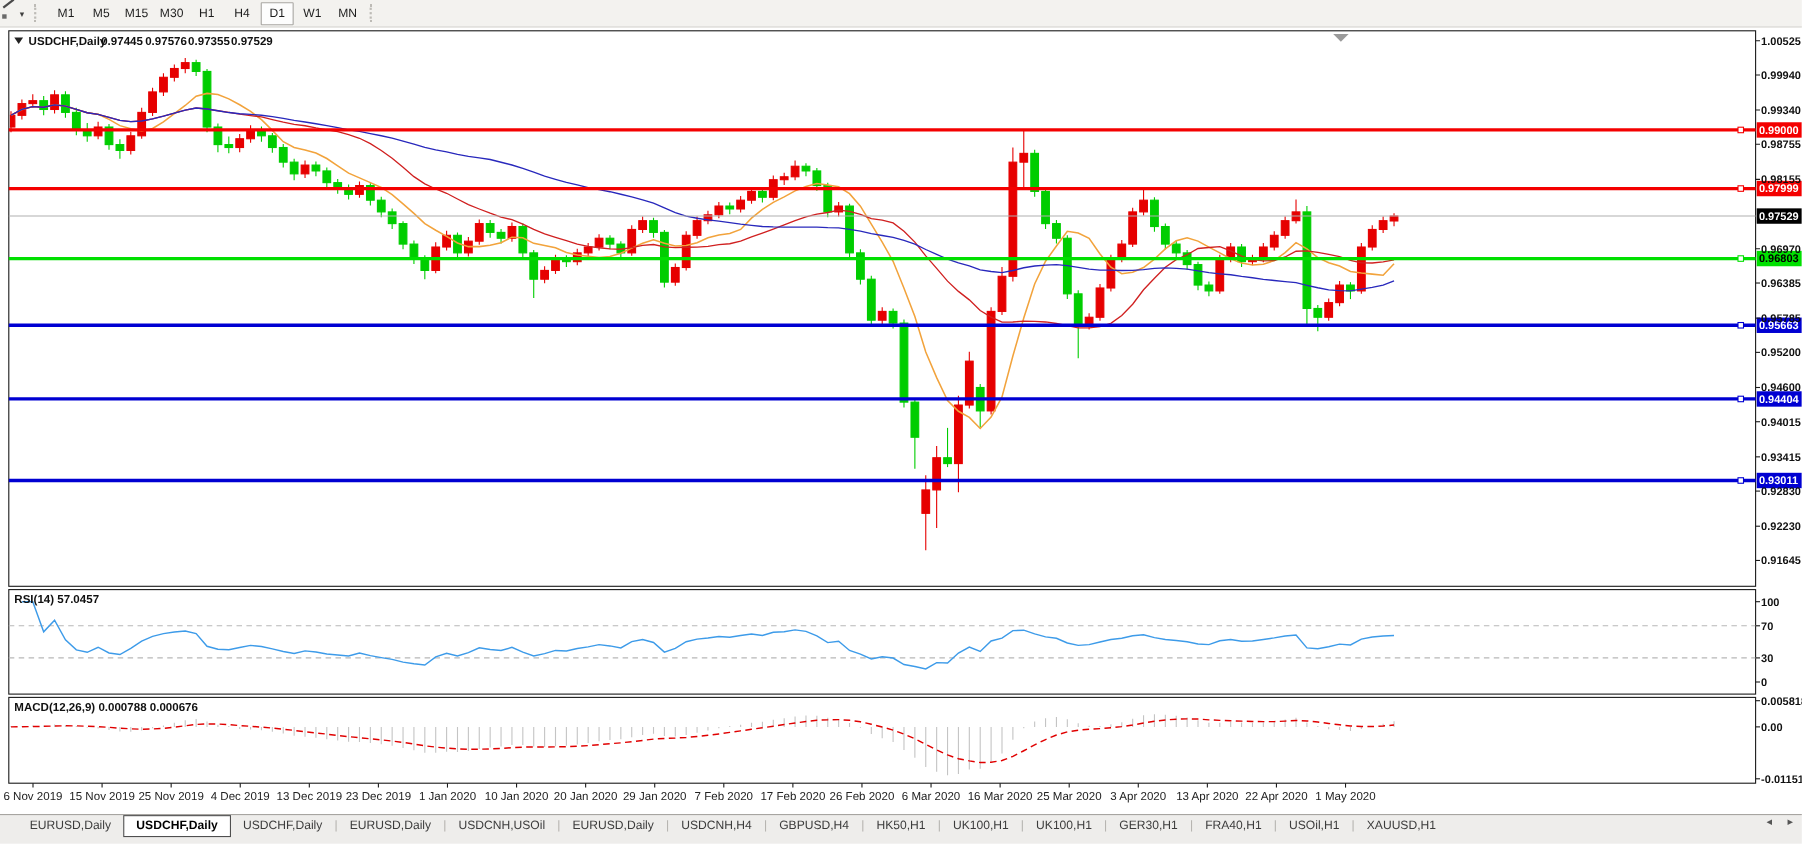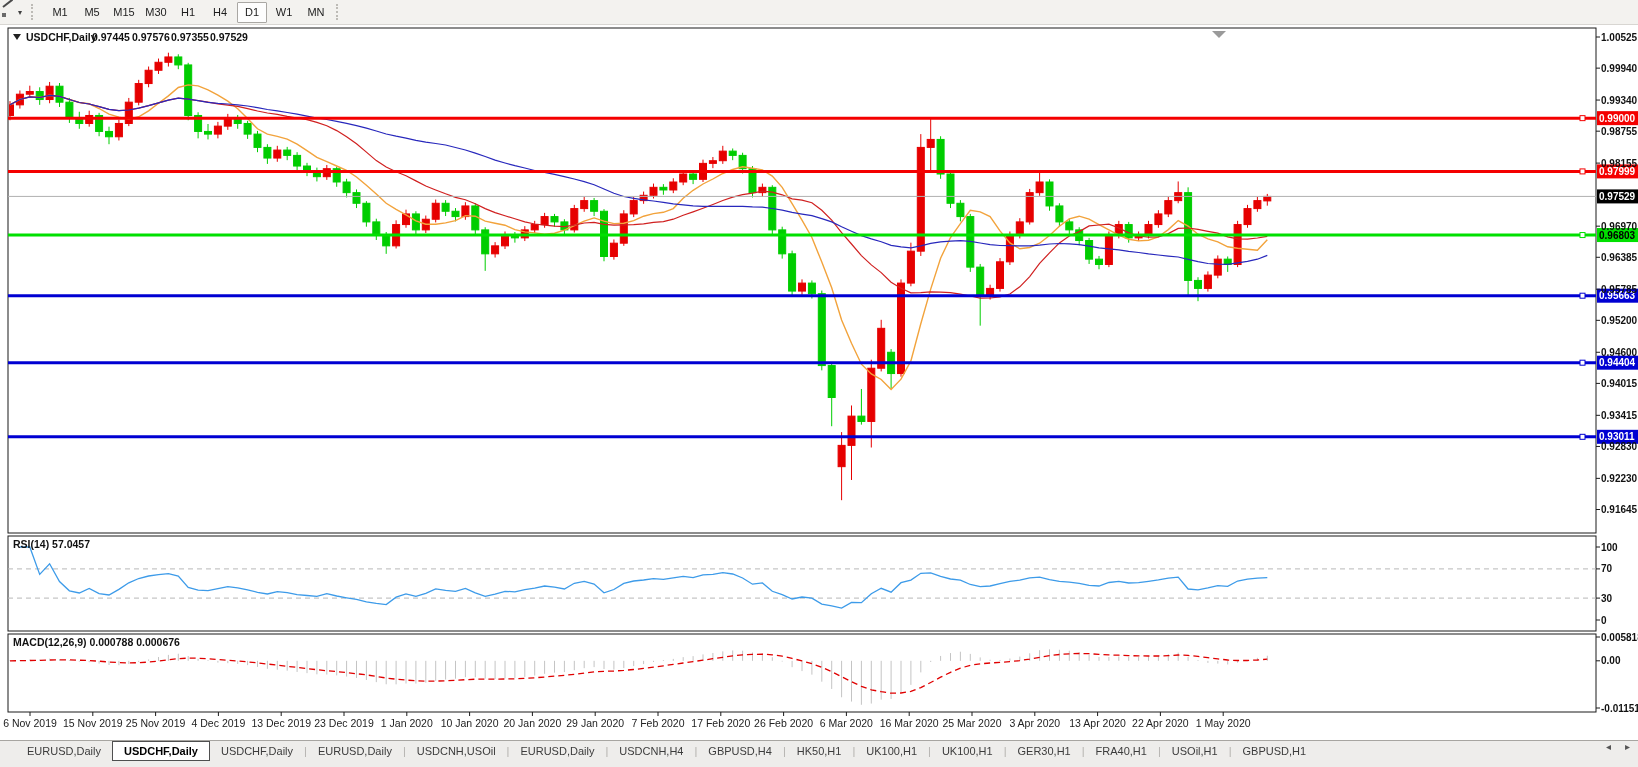--- a/index.html
+++ b/index.html
@@ -859,19 +859,19 @@
       <div class="tab">UK100,H1</div>
       <span class="sep">|</span>
       <div class="tab">UK100,H1</div>
       <span class="sep">|</span>
       <div class="tab">GER30,H1</div>
       <span class="sep">|</span>
       <div class="tab">FRA40,H1</div>
       <span class="sep">|</span>
       <div class="tab">USOil,H1</div>
       <span class="sep">|</span>
-      <div class="tab">GBPUSD,H1</div>
+      <div class="tab">XAUUSD,H1</div>
     </div>
   <div id="tabscroll">
     <span>◂</span>
     <span>▸</span>
   </div>
 </div>
 
 </body></html>

